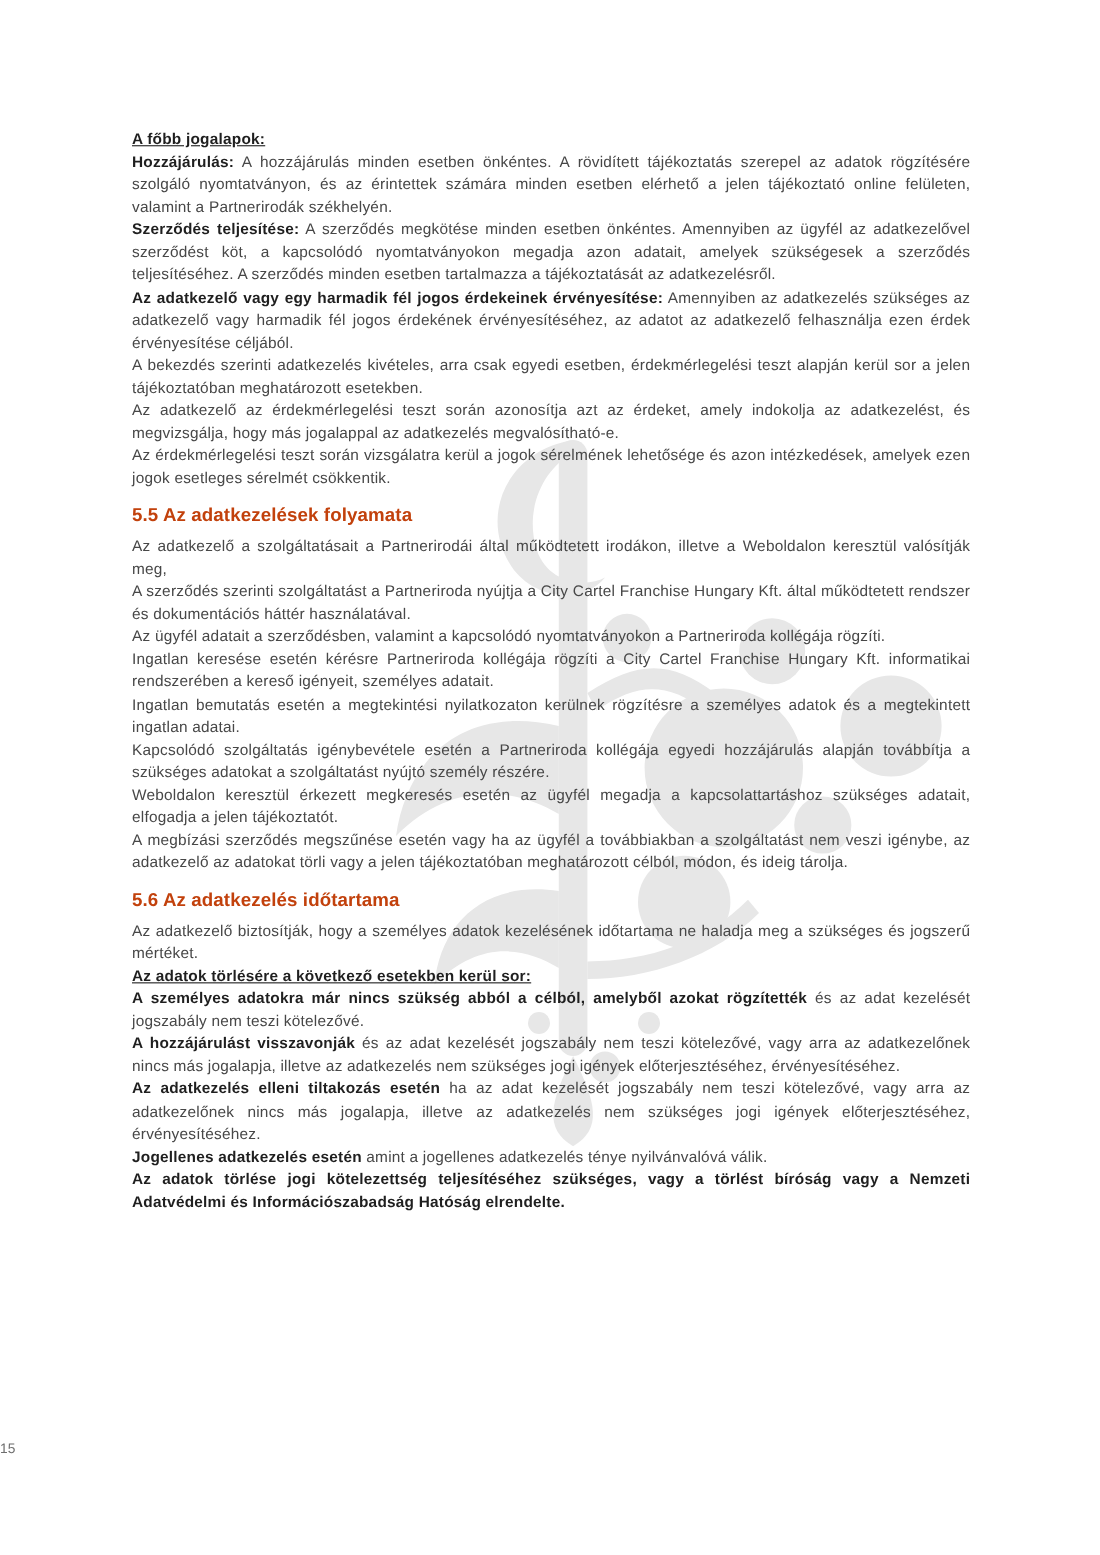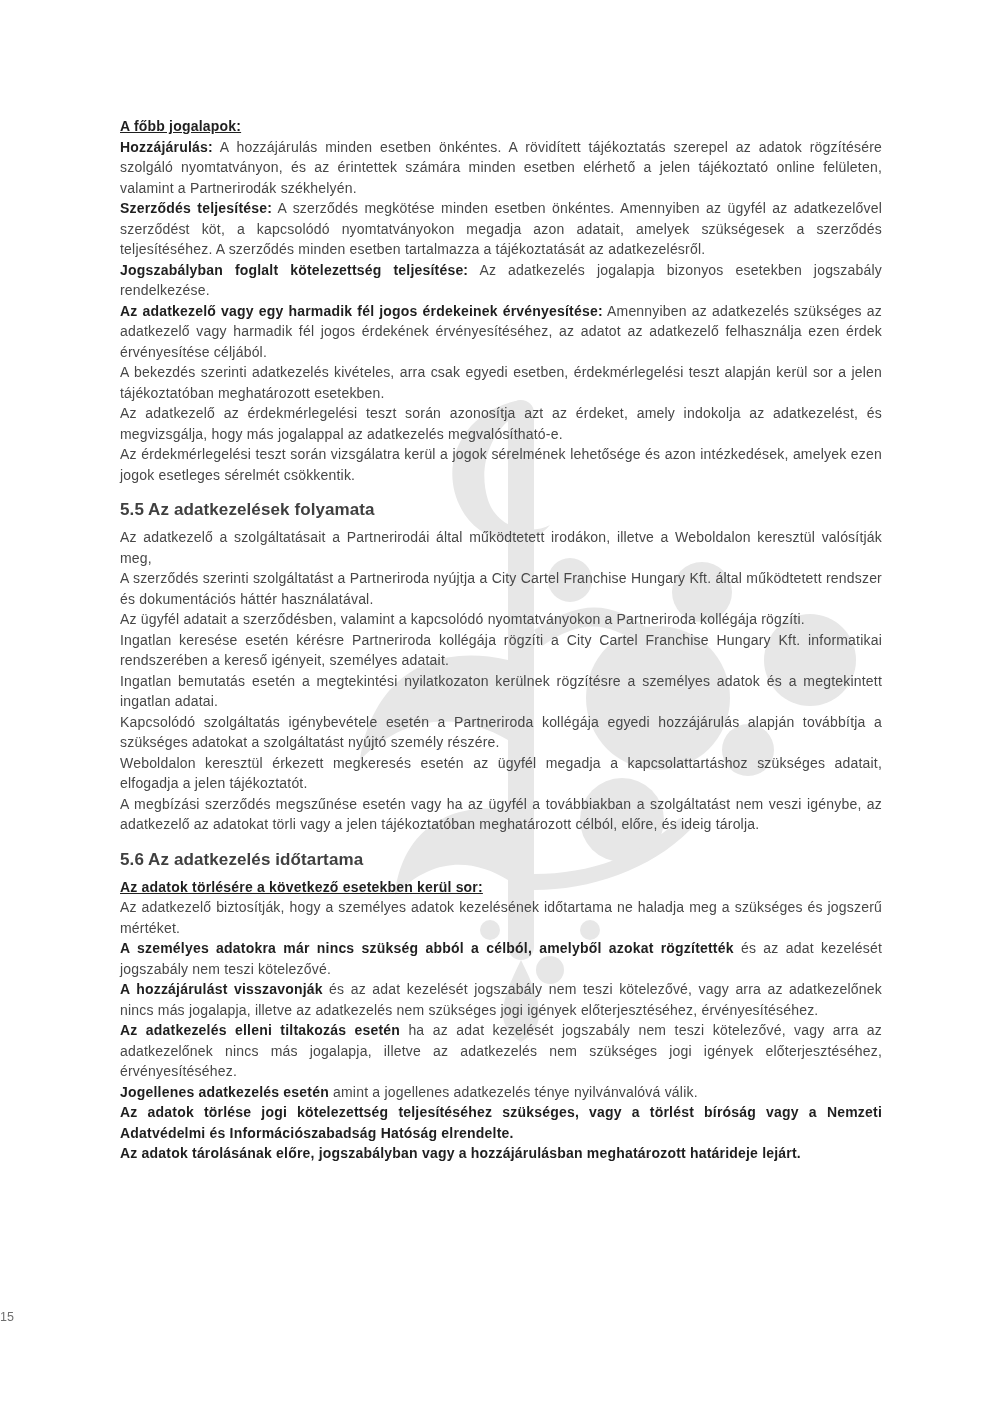--- a/index.html
+++ b/index.html
@@ -36,21 +36,21 @@
     text-align: justify;
   }
   p.doc-par { margin: 0; }
   .b { font-weight: bold; color: #1f1f1f; }
   .u { text-decoration: underline; }
   h3.section-heading {
     margin: 14px 0 6px 0;
     font-size: 17px;
     line-height: 22px;
     font-weight: bold;
-    color: #404040;
+    color: #c2410c;
     letter-spacing: 0.1px;
     text-align: left;
   }
   .page-number {
     position: absolute;
     left: 0;
     right: 0;
     top: 1310px;
     text-align: left;
     font-size: 12.5px;
@@ -89,40 +89,38 @@
       <circle cx="240" cy="600" r="10"></circle>
 
       <path d="M271 630 C 250 672 244 696 271 712 C 298 696 292 672 271 630 Z"></path>
     </g>
   </svg>
 
   <div class="page-content">
       <p class="doc-par"><span class="b u">A főbb jogalapok:</span></p>
       <p class="doc-par"><span class="b">Hozzájárulás:</span><span> A hozzájárulás minden esetben önkéntes.  A rövidített tájékoztatás szerepel az adatok rögzítésére szolgáló nyomtatványon, és az érintettek számára minden esetben elérhető a jelen tájékoztató online felületen, valamint a Partnerirodák székhelyén.</span></p>
       <p class="doc-par"><span class="b">Szerződés teljesítése:</span><span> A szerződés megkötése minden esetben önkéntes. Amennyiben az ügyfél az adatkezelővel szerződést köt, a kapcsolódó nyomtatványokon megadja azon adatait, amelyek szükségesek a szerződés teljesítéséhez. A szerződés minden esetben tartalmazza a tájékoztatását az adatkezelésről.</span></p>
-      <p class="doc-par"><span class="b">Jogszabályban foglalt kötelezettség teljesítése:</span><span> Az adatkezelés jogalapja bizonyos esetekben jogszabály rendelkezése.</span></p>
       <p class="doc-par"><span class="b">Az adatkezelő vagy egy harmadik fél jogos érdekeinek érvényesítése:</span><span> Amennyiben az adatkezelés szükséges az adatkezelő vagy harmadik fél jogos érdekének érvényesítéséhez, az adatot az adatkezelő felhasználja ezen érdek érvényesítése céljából.</span></p>
       <p class="doc-par"><span>A bekezdés szerinti adatkezelés kivételes, arra csak egyedi esetben, érdekmérlegelési teszt alapján kerül sor a jelen tájékoztatóban meghatározott esetekben.</span></p>
       <p class="doc-par"><span>Az adatkezelő az érdekmérlegelési teszt során azonosítja azt az érdeket, amely indokolja az adatkezelést, és megvizsgálja, hogy más jogalappal az adatkezelés megvalósítható-e.</span></p>
       <p class="doc-par"><span>Az érdekmérlegelési teszt során vizsgálatra kerül a jogok sérelmének lehetősége és azon intézkedések, amelyek ezen jogok esetleges sérelmét csökkentik.</span></p>
       <h3 class="section-heading">5.5 Az adatkezelések folyamata</h3>
       <p class="doc-par"><span>Az adatkezelő a szolgáltatásait a Partnerirodái által működtetett irodákon, illetve a Weboldalon keresztül valósítják meg,</span></p>
       <p class="doc-par"><span>A szerződés szerinti szolgáltatást a Partneriroda nyújtja a City Cartel Franchise Hungary Kft. által működtetett rendszer és dokumentációs háttér használatával.</span></p>
       <p class="doc-par"><span>Az ügyfél adatait a szerződésben, valamint a kapcsolódó nyomtatványokon a Partneriroda kollégája rögzíti.</span></p>
       <p class="doc-par"><span>Ingatlan keresése esetén kérésre Partneriroda kollégája rögzíti a City Cartel Franchise Hungary Kft. informatikai rendszerében a kereső igényeit, személyes adatait.</span></p>
       <p class="doc-par"><span>Ingatlan bemutatás esetén a megtekintési nyilatkozaton kerülnek rögzítésre a személyes adatok és a megtekintett ingatlan adatai.</span></p>
       <p class="doc-par"><span>Kapcsolódó szolgáltatás igénybevétele esetén a Partneriroda kollégája egyedi hozzájárulás alapján továbbítja a szükséges adatokat a szolgáltatást nyújtó személy részére.</span></p>
       <p class="doc-par"><span>Weboldalon keresztül érkezett megkeresés esetén az ügyfél megadja a kapcsolattartáshoz szükséges adatait, elfogadja a jelen tájékoztatót.</span></p>
-      <p class="doc-par"><span>A megbízási szerződés megszűnése esetén vagy ha az ügyfél a továbbiakban a szolgáltatást nem veszi igénybe, az adatkezelő az adatokat törli vagy a jelen tájékoztatóban meghatározott célból, előre, és ideig tárolja.</span></p>
+      <p class="doc-par"><span>A megbízási szerződés megszűnése esetén vagy ha az ügyfél a továbbiakban a szolgáltatást nem veszi igénybe, az adatkezelő az adatokat törli vagy a jelen tájékoztatóban meghatározott célból, módon, és ideig tárolja.</span></p>
       <h3 class="section-heading">5.6 Az adatkezelés időtartama</h3>
+      <p class="doc-par"><span>Az adatkezelő biztosítják, hogy a személyes adatok kezelésének időtartama ne haladja meg a szükséges és jogszerű mértéket.</span></p>
       <p class="doc-par"><span class="b u">Az adatok törlésére a következő esetekben kerül sor:</span></p>
-      <p class="doc-par"><span>Az adatkezelő biztosítják, hogy a személyes adatok kezelésének időtartama ne haladja meg a szükséges és jogszerű mértéket.</span></p>
       <p class="doc-par"><span class="b">A személyes adatokra már nincs szükség abból a célból, amelyből azokat rögzítették</span><span> és az adat kezelését jogszabály nem teszi kötelezővé.</span></p>
       <p class="doc-par"><span class="b">A hozzájárulást visszavonják</span><span> és az adat kezelését jogszabály nem teszi kötelezővé, vagy arra az adatkezelőnek nincs más jogalapja, illetve az adatkezelés nem szükséges jogi igények előterjesztéséhez, érvényesítéséhez.</span></p>
       <p class="doc-par"><span class="b">Az adatkezelés elleni tiltakozás esetén</span><span> ha az adat kezelését jogszabály nem teszi kötelezővé, vagy arra az adatkezelőnek nincs más jogalapja, illetve az adatkezelés nem szükséges jogi igények előterjesztéséhez, érvényesítéséhez.</span></p>
       <p class="doc-par"><span class="b">Jogellenes adatkezelés esetén</span><span> amint a jogellenes adatkezelés ténye nyilvánvalóvá válik.</span></p>
       <p class="doc-par"><span class="b">Az adatok törlése jogi kötelezettség teljesítéséhez szükséges, vagy a törlést bíróság vagy a Nemzeti Adatvédelmi és Információszabadság Hatóság elrendelte.</span></p>
-      <p class="doc-par"><span class="b">Az adatok tárolásának előre, jogszabályban vagy a hozzájárulásban meghatározott határideje lejárt.</span></p>
     </div>
 
   <div class="page-number">15</div>
 
 </div>
 
 </body></html>

